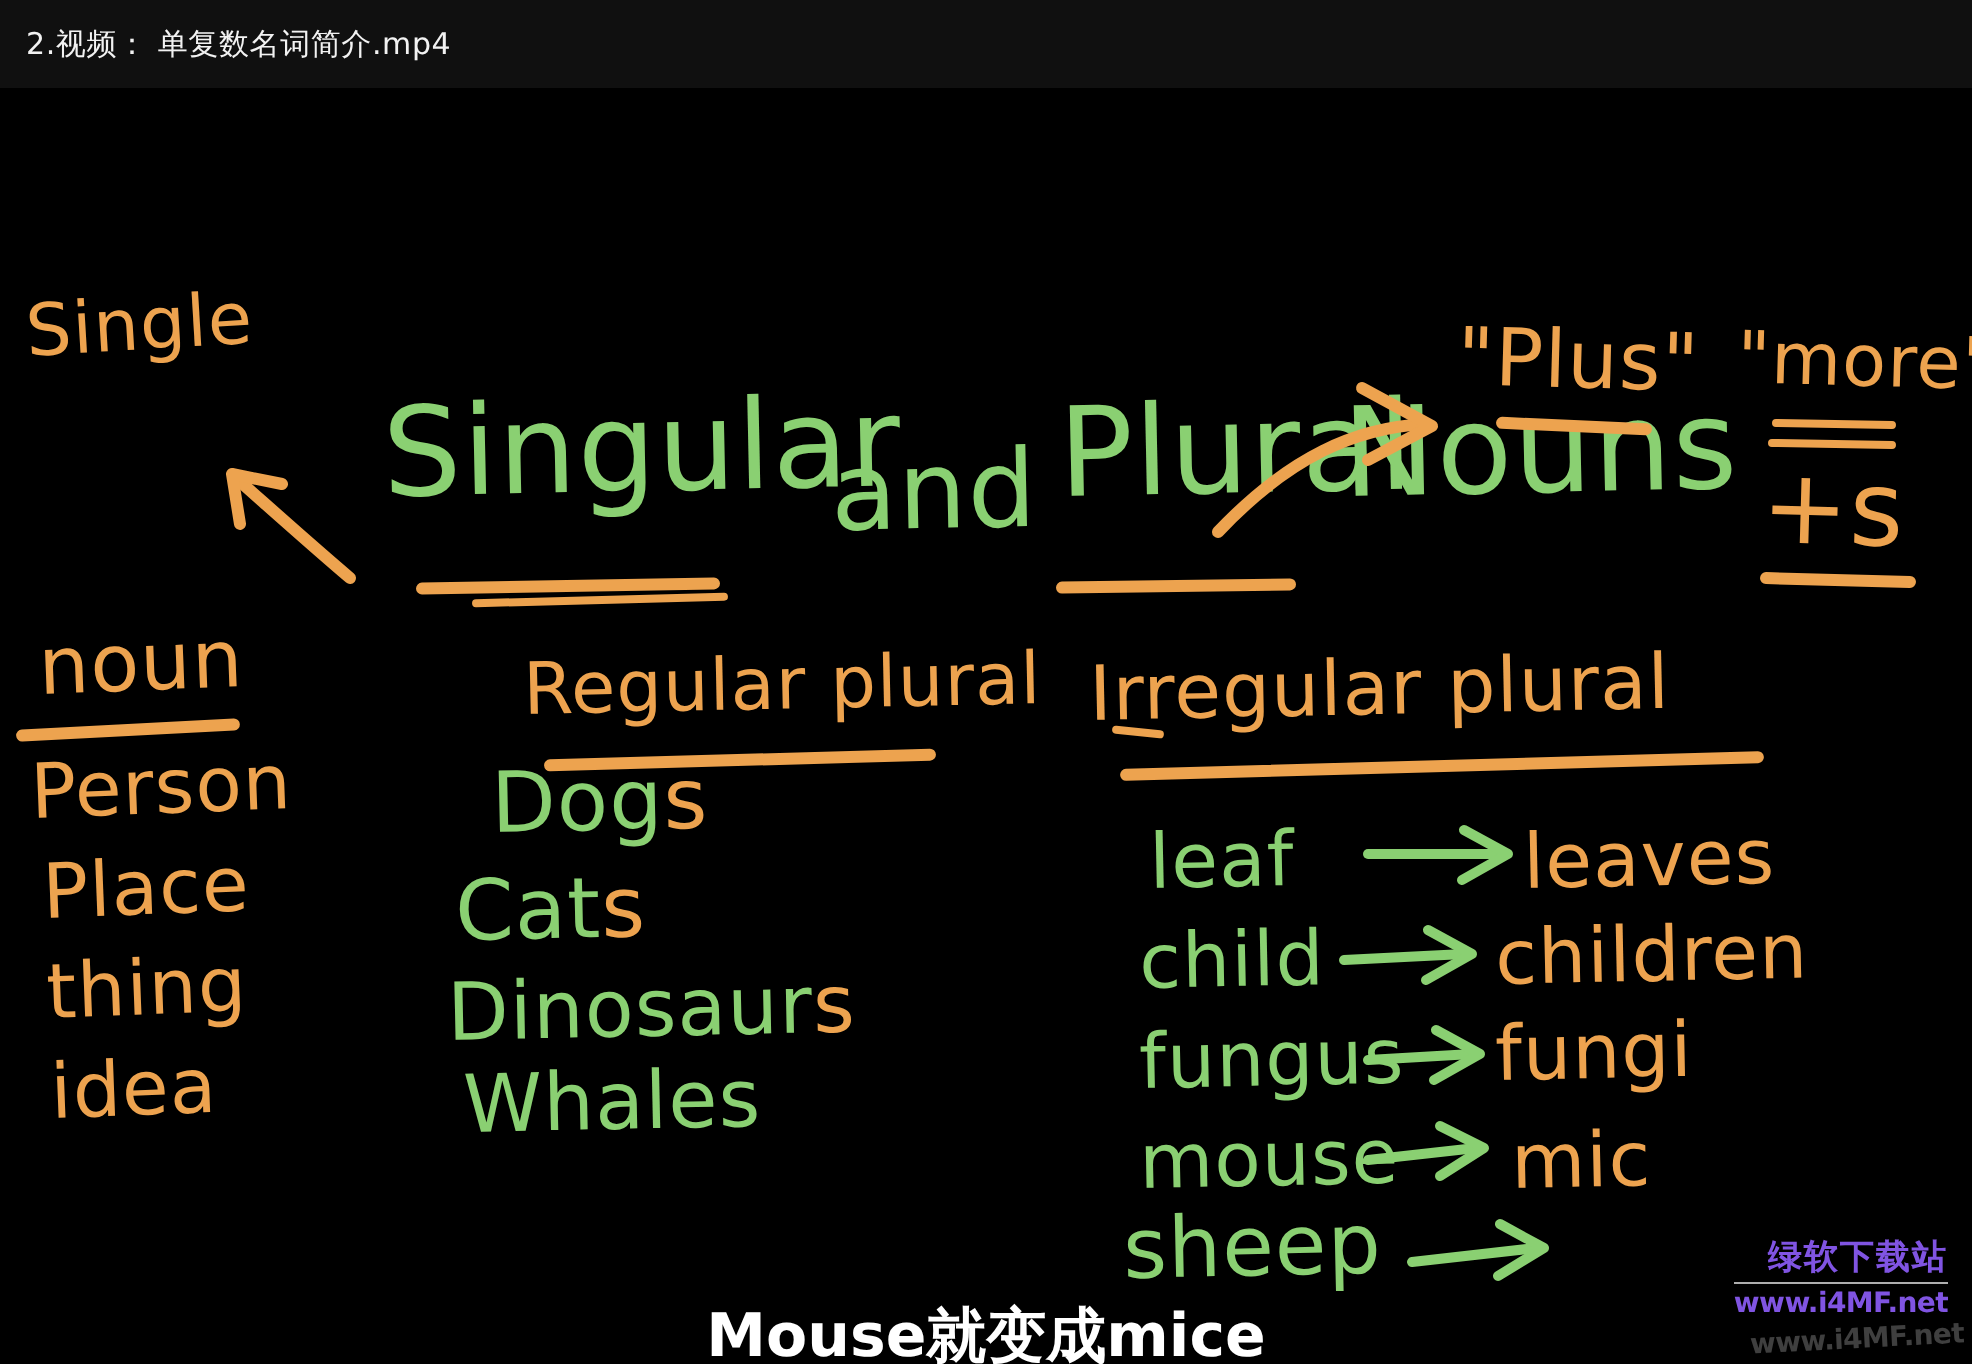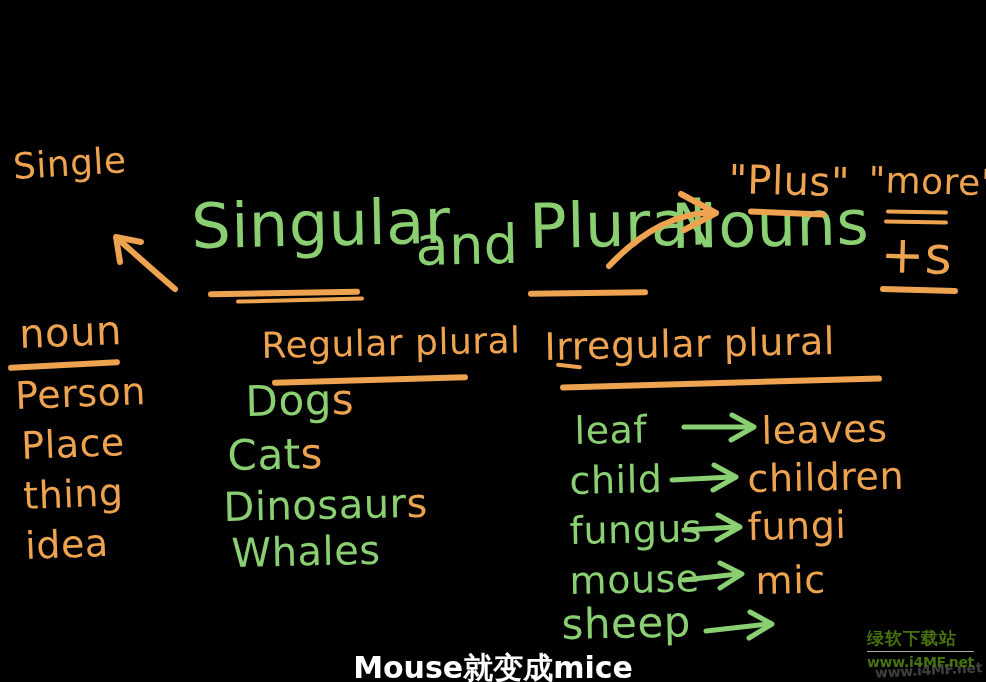--- a/index.html
+++ b/index.html
@@ -62,22 +62,22 @@
   .sub-cn{
     position:absolute;left:0;top:604px;width:986px;text-align:center;
     color:#ffffff;font-size:30px;font-weight:bold;
     font-family:"DejaVu Sans","Liberation Sans",sans-serif;
     text-shadow:0 0 4px #000,1px 1px 3px #000,-1px 1px 3px #000;
     letter-spacing:0px;
   }
 
   
   .watermark{
-    position:absolute;right:12px;bottom:12px;text-align:left;
-    color:#4d7c0f;opacity:.92;
+    position:absolute;right:12px;bottom:22px;text-align:right;
+    color:#8b5cf6;opacity:.92;
     font-family:"DejaVu Sans","Liberation Sans",sans-serif;
   }
   .watermark .wm-cn{
     font-size:17px;font-weight:bold;letter-spacing:1px;
     border-bottom:1px solid #bdbdbd;padding-bottom:1px;
   }
   .watermark .wm-url{
     font-size:14px;font-weight:bold;letter-spacing:-.3px;margin-top:2px;
   }
   .watermark-ghost{
@@ -86,20 +86,23 @@
     transform:rotate(-3deg);
     font-family:"DejaVu Sans","Liberation Sans",sans-serif;
   }
   .watermark-ghost .wm-url{font-size:14px;font-weight:bold;letter-spacing:-.3px;}
 </style>
 </head>
 <body>
 
 <div id="app">
 
+  <div class="titlebar">
+    <span class="title">2.视频： 单复数名词简介.mp4</span>
+  </div>
 
   <div class="stage">
 
     <div class="hw ink-o slant2" style="left:14px;top:105px;font-size:36px;">Single</div>
 
     <div class="hw ink-g slant1" style="left:192px;top:152px;font-size:62px;">Singular</div>
     <div class="ul thick" style="left:208px;top:246px;width:152px;transform:rotate(-1deg);"></div>
     <div class="ul thin" style="left:236px;top:254px;width:128px;transform:rotate(-1.5deg);"></div>
 
     <div class="hw ink-g slant1" style="left:416px;top:176px;font-size:54px;">and</div>

